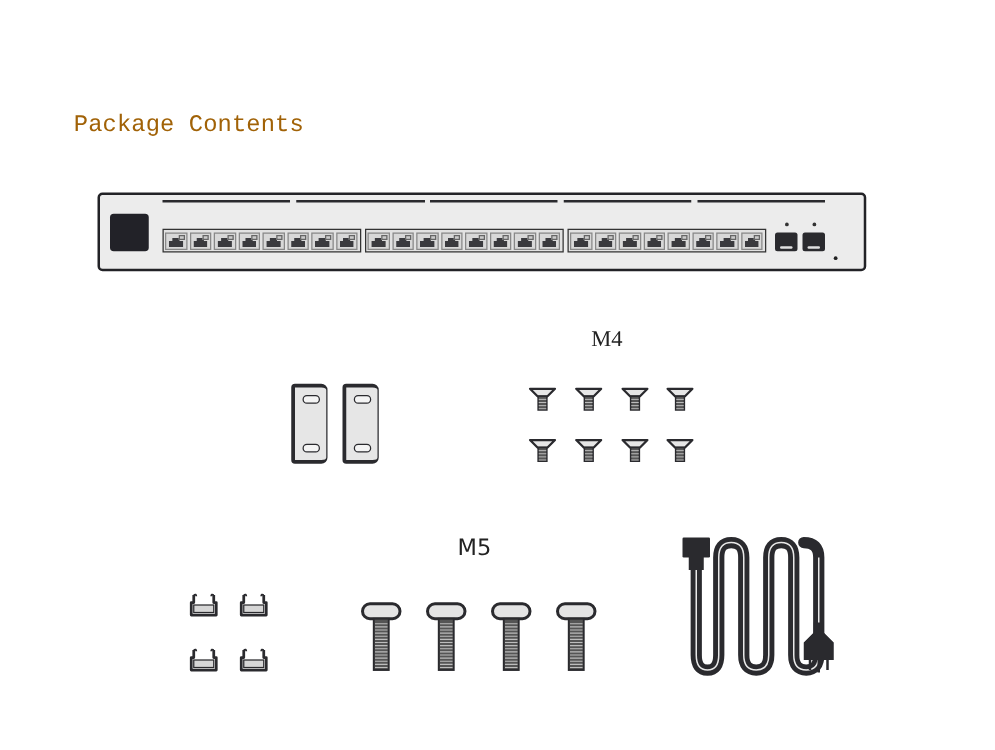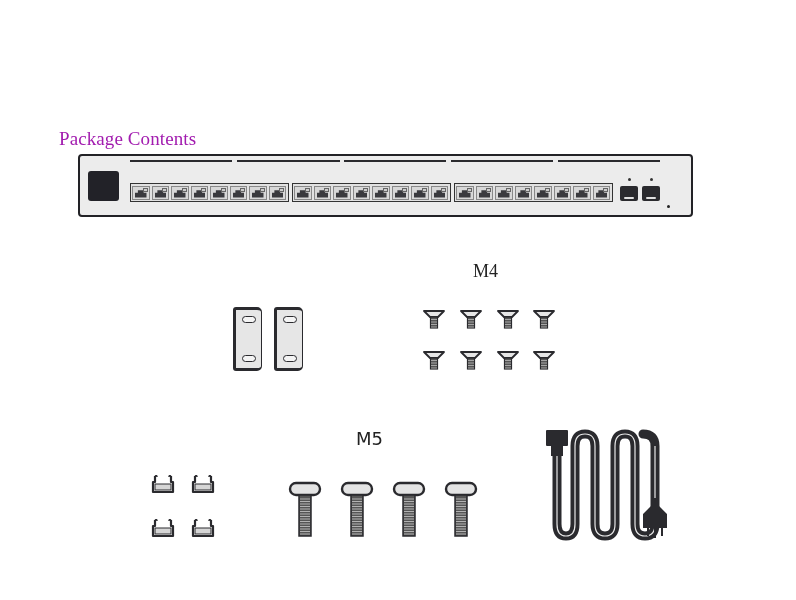--- a/index.html
+++ b/index.html
@@ -1,17 +1,17 @@
 <!DOCTYPE html>
 <html><head>
   <meta charset="utf-8">
   <style>
     html, body { margin:0; padding:0; background:#ffffff; }
     body { width:796px; height:600px; position:relative; overflow:hidden; font-family:"Liberation Sans", sans-serif; }
-    .title { position:absolute; left:59px; top:89px; font-size:19px; color:#a21caf; font-family:Liberation Serif, serif; letter-spacing:0.1px;margin-top:39px; }
+    .title { position:absolute; left:59px; top:89px; font-size:19px; color:#a16207; font-family:Liberation Mono, monospace; letter-spacing:0.1px; }
 
     
     .switch { position:absolute; left:78px; top:154px; width:611px; height:59px; background:#ececec; border:2.5px solid #222226; border-radius:4px; box-sizing:content-box; }
     .console { position:absolute; left:8px; top:15px; width:31px; height:30px; background:#222228; border-radius:3px; }
     .topline { position:absolute; top:4px; height:2px; background:#2a2a2e; }
     .port-group { position:absolute; top:27px; height:19px; border:1.2px solid #333; background:#e2e2e2; display:flex; align-items:center; padding:0 1px; box-sizing:border-box; gap:2px; }
     .rj45 { width:17.5px; height:14px; position:relative; border:1px solid #888; background:#d8d8d8; box-sizing:border-box; }
     .rj45 .hole { position:absolute; left:2px; right:2px; bottom:1px; top:3px; background:#3a3a3e; clip-path:polygon(0 40%, 25% 40%, 25% 10%, 75% 10%, 75% 40%, 100% 40%, 100% 100%, 0 100%); }
     .rj45 .led { position:absolute; right:1px; top:1px; width:3px; height:2px; background:#ccc; border:0.5px solid #666; }
     .sfp { position:absolute; top:30px; width:18px; height:15px; background:#2a2a2e; border-radius:2px; }
@@ -277,21 +277,21 @@
         <path d="M20 2 Q18 1 18 3" fill="none" stroke="#2a2a2e" stroke-width="1.5"></path>
       </svg></div>
     <div class="clip" style="left: 191px; top: 518px;"><svg viewBox="0 0 24 20" width="24" height="20">
         <path d="M4 2 L4 8 L2 8 L2 18 L22 18 L22 8 L20 8 L20 2" fill="none" stroke="#2a2a2e" stroke-width="2.2" stroke-linejoin="round"></path>
         <rect x="4" y="10" width="16" height="6" fill="#d6d6d6" stroke="#2a2a2e" stroke-width="1"></rect>
         <path d="M4 2 Q6 1 6 3" fill="none" stroke="#2a2a2e" stroke-width="1.5"></path>
         <path d="M20 2 Q18 1 18 3" fill="none" stroke="#2a2a2e" stroke-width="1.5"></path>
       </svg></div>
   </div>
 
-<div class="label" style="left:356px;top:428px;">M5</div>
+<div class="label" style="left:366px;top:428px;">M5</div>
 <div id="m5wrap">
     <div class="m5" style="left: 288px; top: 480px;"><svg viewBox="0 0 34 58" width="34" height="58">
         <rect x="2" y="3" width="30" height="12" rx="6" fill="#e4e4e4" stroke="#2a2a2e" stroke-width="2.4"></rect>
         <rect x="11" y="15" width="12" height="41" fill="#555" stroke="#2a2a2e" stroke-width="1.5"></rect>
         <g stroke="#bdbdbd" stroke-width="0.9">
           <line x1="12" y1="19" x2="22" y2="19"></line>
           <line x1="12" y1="21.5" x2="22" y2="21.5"></line>
           <line x1="12" y1="24" x2="22" y2="24"></line>
           <line x1="12" y1="26.5" x2="22" y2="26.5"></line>
           <line x1="12" y1="29" x2="22" y2="29"></line>

